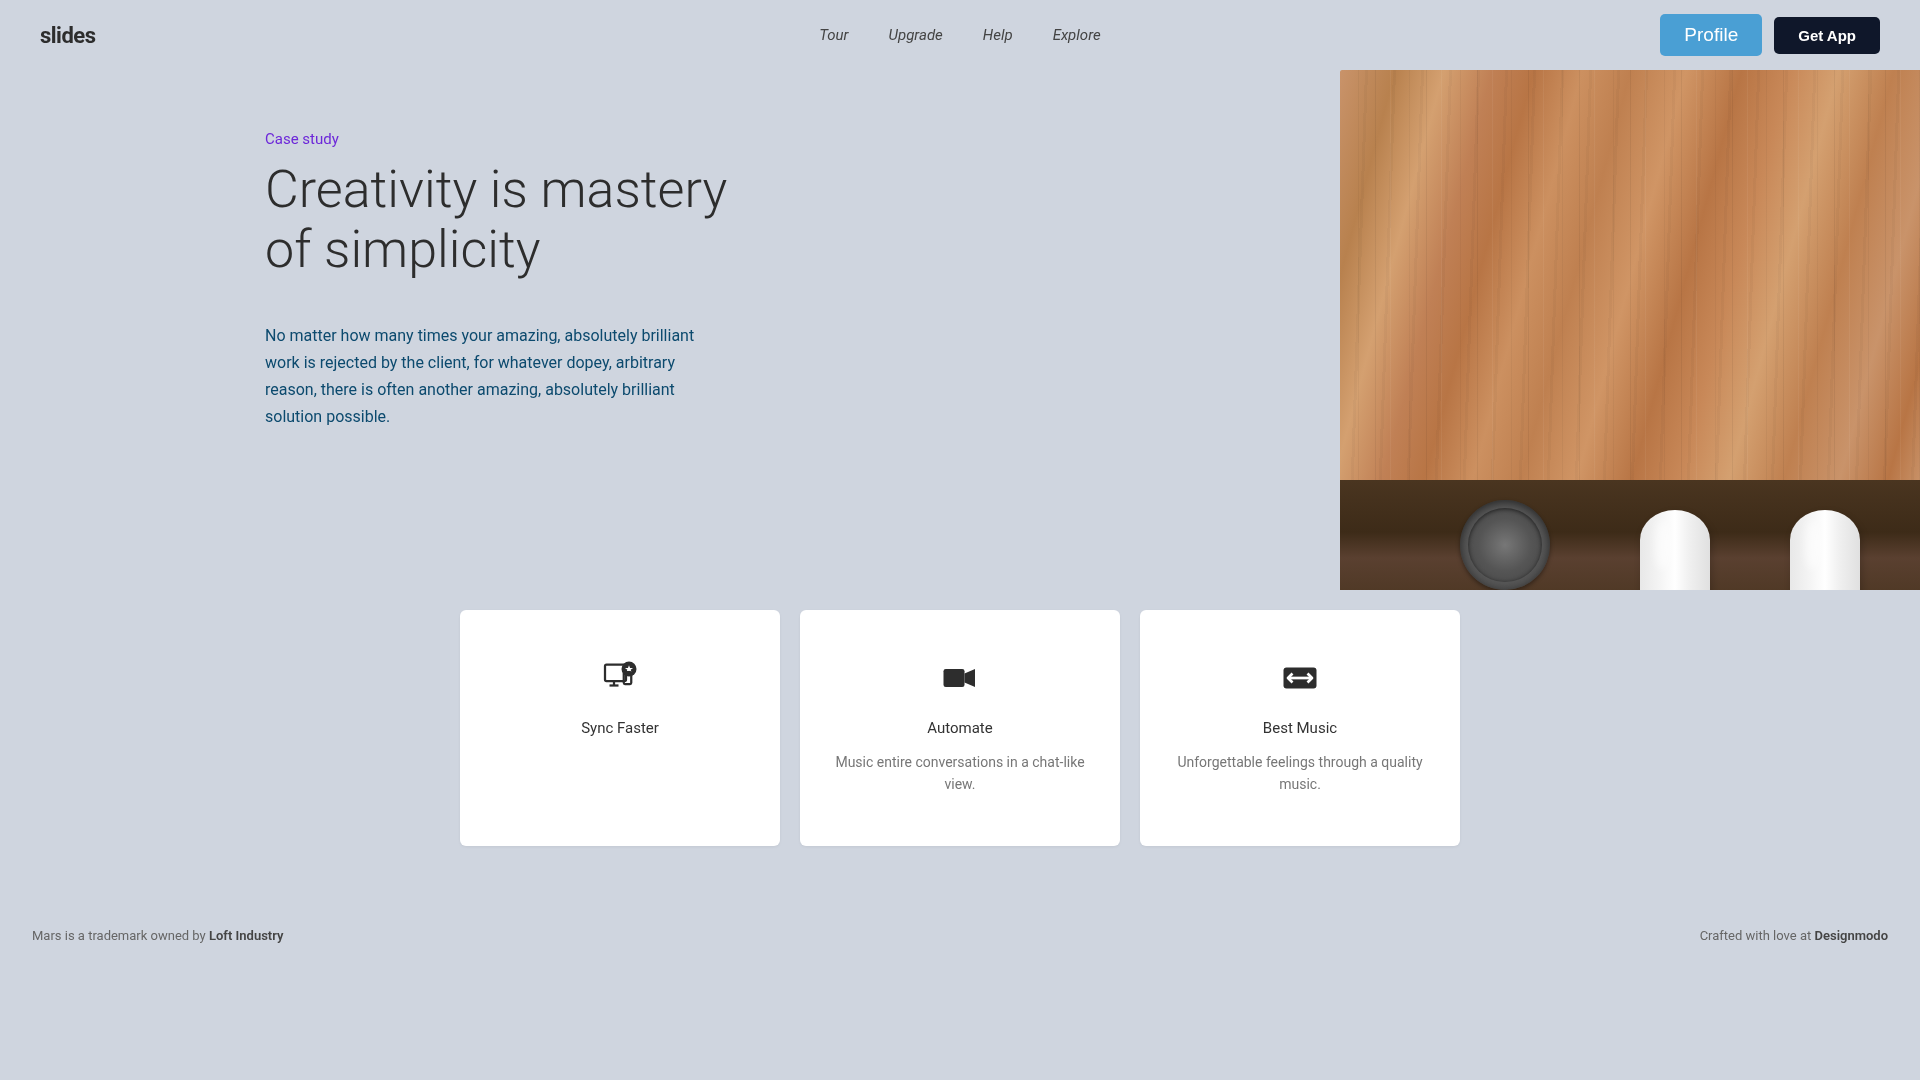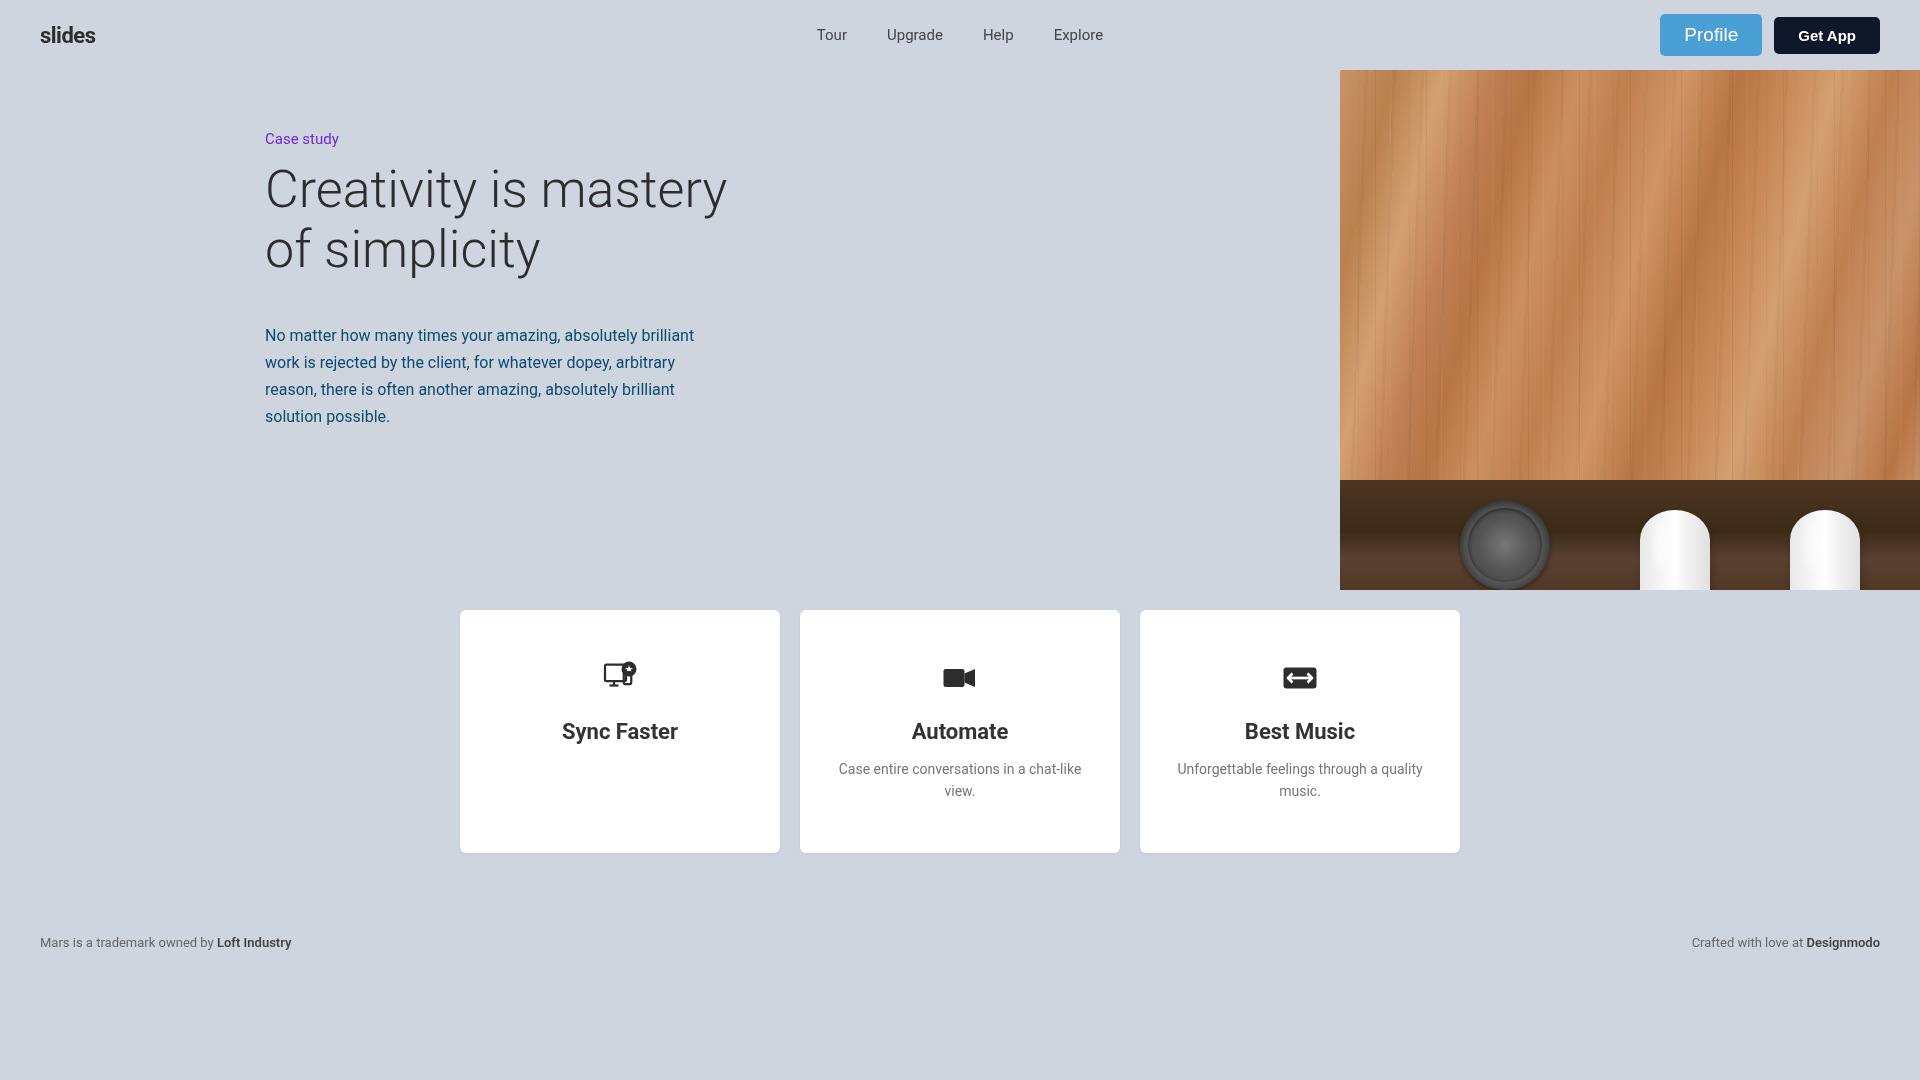--- a/index.html
+++ b/index.html
@@ -25,20 +25,21 @@
       z-index: 10;
     }
 
     .nav-links {
       display: flex;
       align-items: center;
       gap: 40px;
       position: absolute;
       left: 50%;
       transform: translateX(-50%);
+      font-style: italic;
     }
 
     .nav-links a {
       text-decoration: none;
       color: #444;
       font-size: 15px;
       font-weight: 400;
     }
 
     .nav-actions {
@@ -282,38 +283,38 @@
     }
 
     .feature-icon {
       font-size: 32px;
       margin-bottom: 18px;
       color: #2d2d2d;
       line-height: 1;
     }
 
     .feature-title {
-      font-size: 22px;
-      font-weight: 700;
+      font-size: 15px;
+      font-weight: 400;
       color: #333;
       margin-bottom: 14px;
     }
 
     .feature-description {
       font-size: 14px;
       color: #777;
       line-height: 1.6;
     }
 
     
     footer {
       display: flex;
       justify-content: space-between;
       align-items: center;
-      padding: 0 40px;
+      padding: 0 32px;
       margin-top: 60px;
       height: 60px;
       color: #666;
       font-size: 13px;
     }
 
     footer strong {
       font-weight: 600;
       color: #444;
     }
@@ -391,21 +392,21 @@
 
   <div class="feature-card">
     <div class="feature-icon">
       <svg class="icon-svg" viewBox="0 0 24 24" xmlns="http://www.w3.org/2000/svg">
 
         <rect x="1" y="6" width="14" height="12" rx="1.5" ry="1.5" fill="#2d2d2d"></rect>
         <polygon points="15,9 22,6 22,18 15,15" fill="#2d2d2d"></polygon>
       </svg>
     </div>
     <h3 class="feature-title">Automate</h3>
-    <p class="feature-description">Case entire conversations in a chat-like view.</p>
+    <p class="feature-description">Music entire conversations in a chat-like view.</p>
   </div>
 
   <div class="feature-card">
     <div class="feature-icon">
       <svg class="icon-svg" viewBox="0 0 24 24" xmlns="http://www.w3.org/2000/svg">
 
         <rect x="1" y="5" width="22" height="14" rx="2" ry="2" fill="#2d2d2d"></rect>
         <line x1="4" y1="12" x2="20" y2="12" stroke="white" stroke-width="1.8"></line>
         <polyline points="7,9 4,12 7,15" stroke="white" stroke-width="1.8" fill="none" stroke-linejoin="round"></polyline>
         <polyline points="17,9 20,12 17,15" stroke="white" stroke-width="1.8" fill="none" stroke-linejoin="round"></polyline>

